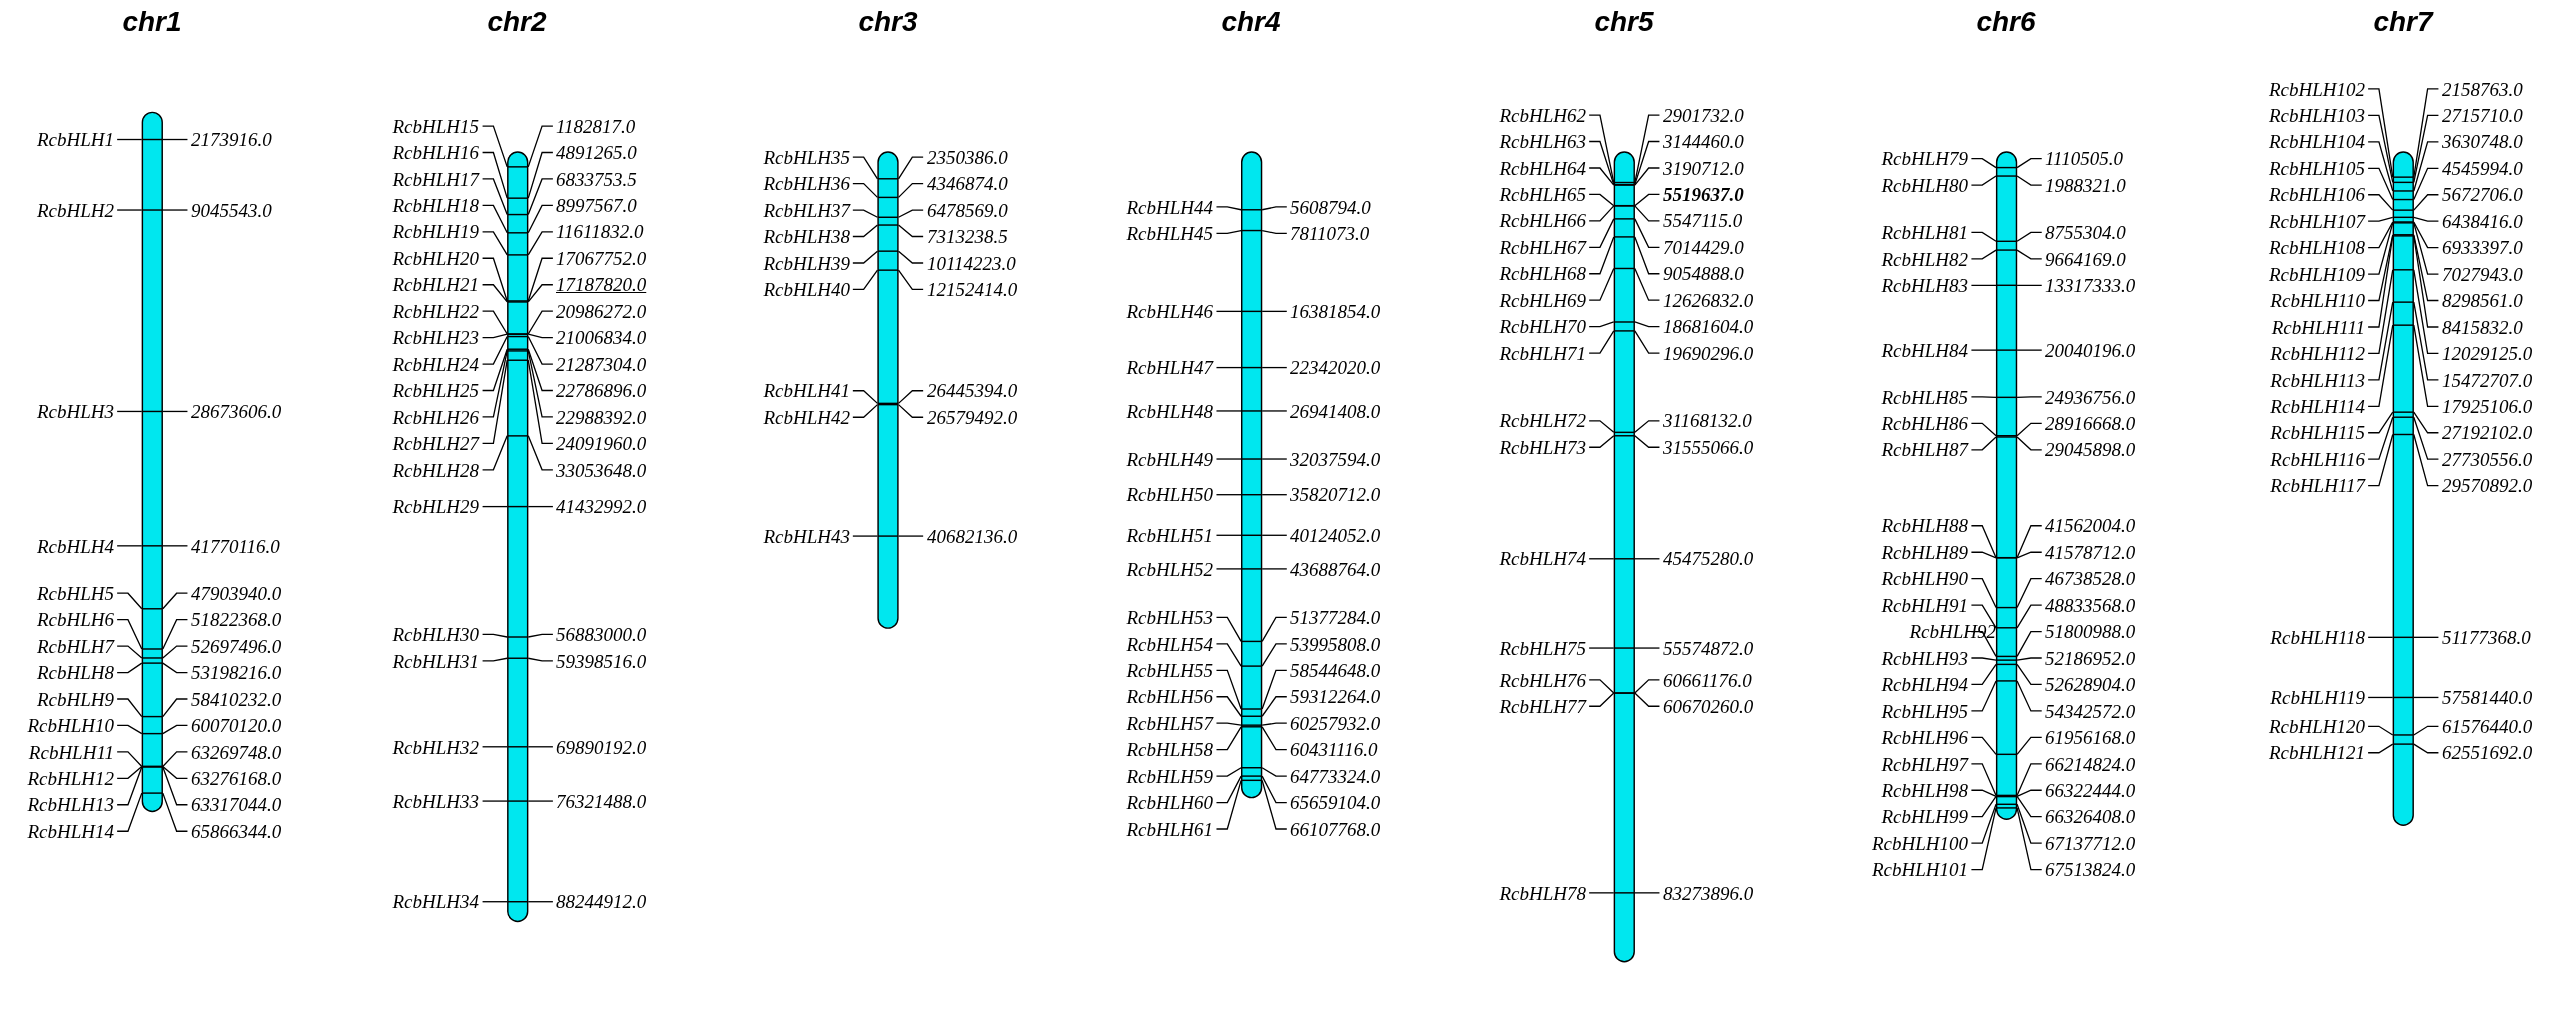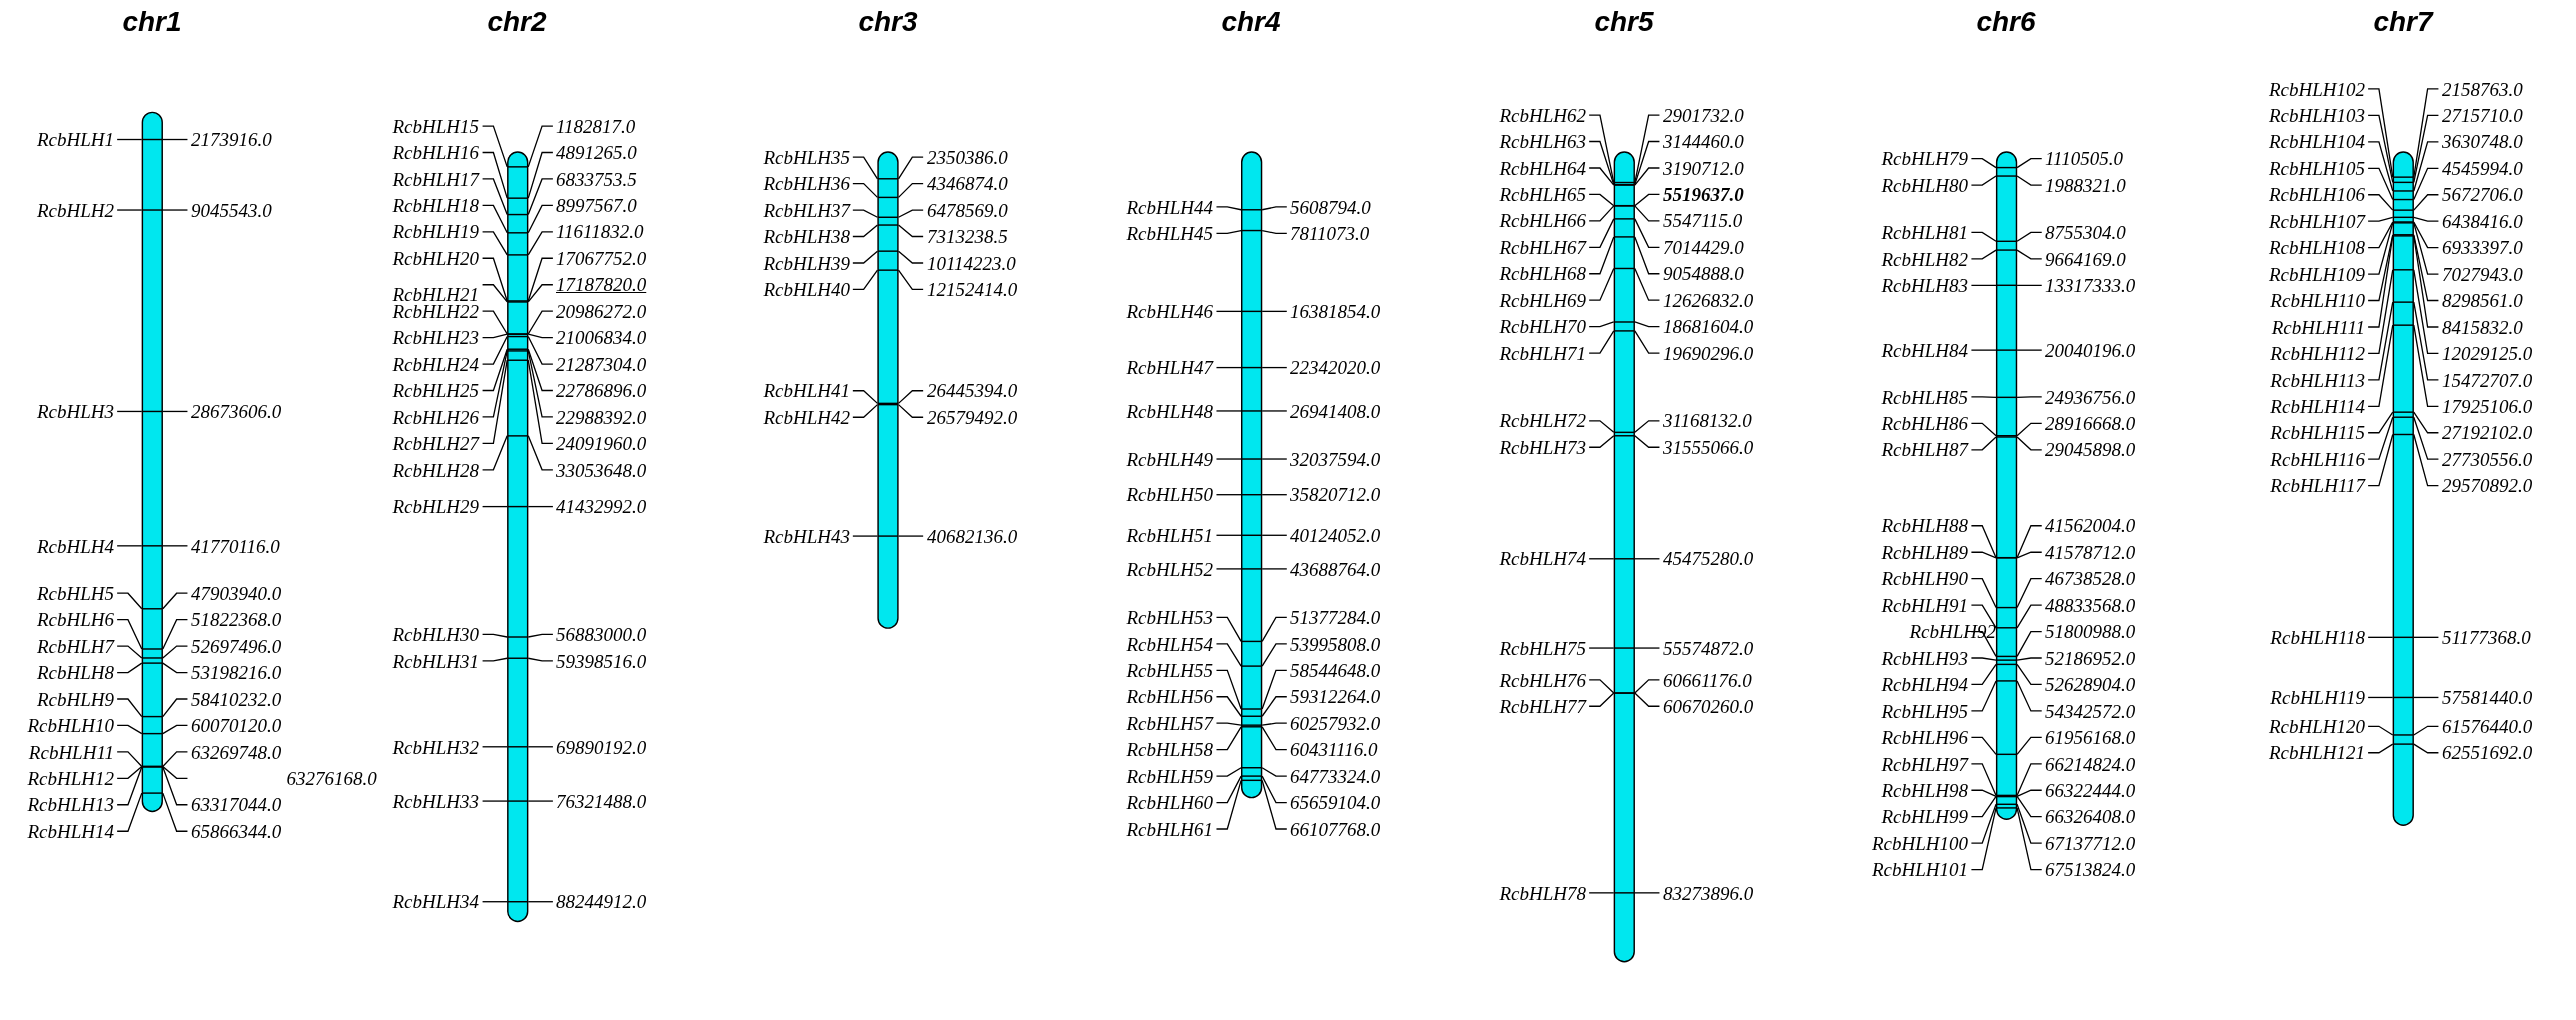--- a/index.html
+++ b/index.html
@@ -423,39 +423,39 @@
     <div class="glabel right" style="left: 191px; top: 635px; width: 259px;">52697496.0</div>
     <div class="glabel left" style="left: -145px; top: 661px; width: 259px;">RcbHLH8</div>
     <div class="glabel right" style="left: 191px; top: 661px; width: 259px;">53198216.0</div>
     <div class="glabel left" style="left: -145px; top: 688px; width: 259px;">RcbHLH9</div>
     <div class="glabel right" style="left: 191px; top: 688px; width: 259px;">58410232.0</div>
     <div class="glabel left" style="left: -145px; top: 714px; width: 259px;">RcbHLH10</div>
     <div class="glabel right" style="left: 191px; top: 714px; width: 259px;">60070120.0</div>
     <div class="glabel left" style="left: -145px; top: 741px; width: 259px;">RcbHLH11</div>
     <div class="glabel right" style="left: 191px; top: 741px; width: 259px;">63269748.0</div>
     <div class="glabel left" style="left: -145px; top: 767px; width: 259px;">RcbHLH12</div>
-    <div class="glabel right" style="left: 202px; top: 767px; width: 259px; text-align: center;">63276168.0</div>
+    <div class="glabel right" style="left: 191px; top: 767px; width: 259px;">63276168.0</div>
     <div class="glabel left" style="left: -145px; top: 793px; width: 259px;">RcbHLH13</div>
     <div class="glabel right" style="left: 191px; top: 793px; width: 259px;">63317044.0</div>
     <div class="glabel left" style="left: -145px; top: 820px; width: 259px;">RcbHLH14</div>
     <div class="glabel right" style="left: 191px; top: 820px; width: 259px;">65866344.0</div>
     <div class="chrom-title" style="left: 397px; top: 6px;">chr2</div>
     <div class="glabel left" style="left: 220px; top: 115px; width: 259px;">RcbHLH15</div>
     <div class="glabel right" style="left: 556px; top: 115px; width: 259px;">1182817.0</div>
     <div class="glabel left" style="left: 220px; top: 141px; width: 259px;">RcbHLH16</div>
     <div class="glabel right" style="left: 556px; top: 141px; width: 259px;">4891265.0</div>
     <div class="glabel left" style="left: 220px; top: 168px; width: 259px;">RcbHLH17</div>
     <div class="glabel right" style="left: 556px; top: 168px; width: 259px;">6833753.5</div>
     <div class="glabel left" style="left: 220px; top: 194px; width: 259px;">RcbHLH18</div>
     <div class="glabel right" style="left: 556px; top: 194px; width: 259px;">8997567.0</div>
     <div class="glabel left" style="left: 220px; top: 220px; width: 259px;">RcbHLH19</div>
     <div class="glabel right" style="left: 556px; top: 220px; width: 259px;">11611832.0</div>
     <div class="glabel left" style="left: 220px; top: 247px; width: 259px;">RcbHLH20</div>
     <div class="glabel right" style="left: 556px; top: 247px; width: 259px;">17067752.0</div>
-    <div class="glabel left" style="left: 220px; top: 283px; width: 259px; text-align: right;">RcbHLH21</div>
+    <div class="glabel left" style="left: 220px; top: 273px; width: 259px; text-align: right;">RcbHLH21</div>
     <div class="glabel right" style="left: 556px; top: 273px; width: 259px; text-decoration: underline;">17187820.0</div>
     <div class="glabel left" style="left: 220px; top: 300px; width: 259px;">RcbHLH22</div>
     <div class="glabel right" style="left: 556px; top: 300px; width: 259px;">20986272.0</div>
     <div class="glabel left" style="left: 220px; top: 326px; width: 259px;">RcbHLH23</div>
     <div class="glabel right" style="left: 556px; top: 326px; width: 259px;">21006834.0</div>
     <div class="glabel left" style="left: 220px; top: 353px; width: 259px;">RcbHLH24</div>
     <div class="glabel right" style="left: 556px; top: 353px; width: 259px;">21287304.0</div>
     <div class="glabel left" style="left: 220px; top: 379px; width: 259px;">RcbHLH25</div>
     <div class="glabel right" style="left: 556px; top: 379px; width: 259px;">22786896.0</div>
     <div class="glabel left" style="left: 220px; top: 406px; width: 259px;">RcbHLH26</div>

